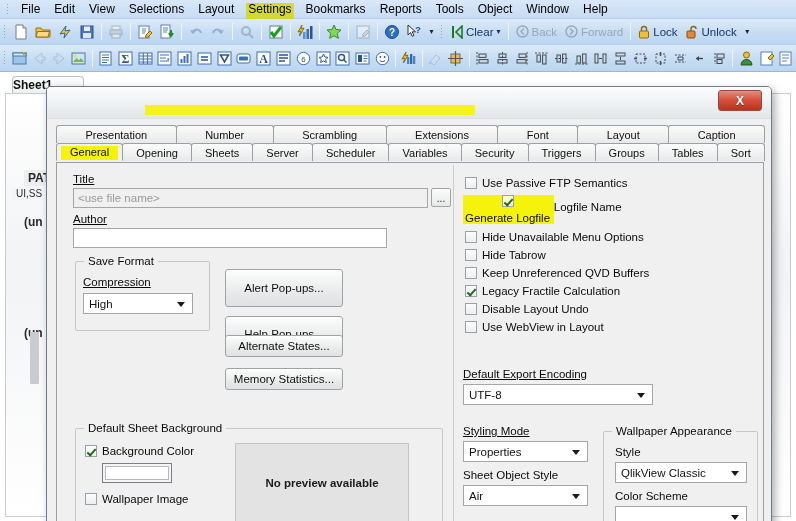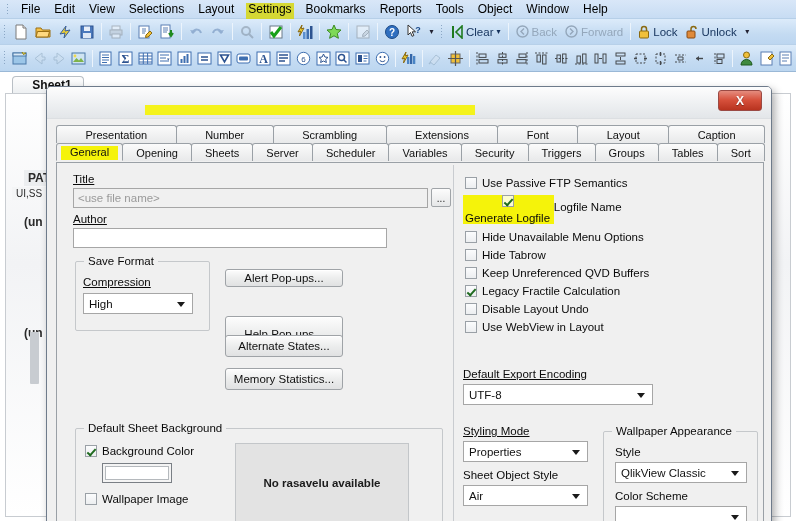--- a/index.html
+++ b/index.html
@@ -85,22 +85,22 @@
     position: absolute; left: 0; top: 72px; width: 796px; height: 449px;
     background: #ffffff;
   }
   .sheet-tab {
     position: absolute; left: 12px; top: 4px;
     min-width: 72px; height: 18px;
     background: linear-gradient(#fdfdfd, #eceff1);
     border: 1px solid #b9bfc5; border-bottom: none;
     border-radius: 4px 4px 0 0;
     font-weight: bold; font-size: 12px; color: #111;
-    padding: 1px 10px 0 18px;
-    text-align: center;
+    padding: 1px 10px 0 0;
+    text-align: left;
   }
   .sheet-body {
     position: absolute; left: 5px; top: 21px; width: 786px; height: 424px;
     background: linear-gradient(#ffffff, #f2f3f5 40%, #ffffff);
     border: 1px solid #c8ccd1;
   }
   .bg-obj {
     position: absolute;
     background: #eceef0;
     color: #2a2a2a;
@@ -832,21 +832,21 @@
         <div class="gtitle">Save Format</div>
       </div>
       <div class="lbl" style="left:26px; top:113px;">
         <u>Compression</u>
       </div>
       <div class="combo" style="left:26px; top:130px; width:110px; height:21px;">
         <span>High</span>
         <span class="arrow"></span>
       </div>
 
-      <div class="btn" style="left:168px; top:106px; width:118px; height:18px;">
+      <div class="btn" style="left:168px; top:106px; width:118px; height:38px;">
         <span>Alert Pop-ups...</span>
       </div>
       <div class="btn" style="left:168px; top:153px; width:118px; height:35px;">
         <span>Help Pop-ups...</span>
       </div>
       <div class="btn" style="left:168px; top:172px; width:118px; height:22px;">
         <span>Alternate States...</span>
       </div>
       <div class="btn" style="left:168px; top:205px; width:118px; height:22px;">
         <span>Memory Statistics...</span>
@@ -860,21 +860,21 @@
         <span>Background Color</span>
       </div>
       <div class="colorpick" style="left:45px; top:300px; width:70px; height:20px;">
         <div class="swatch"></div>
       </div>
       <div class="chk" style="left:28px; top:330px;">
         <div class="box"></div>
         <span>Wallpaper Image</span>
       </div>
       <div class="preview" style="left:178px; top:280px; width:174px; height:80px;">
-        <span>No rasavelu available</span>
+        <span>No preview available</span>
       </div>
 
       <div class="dlg-vsep" style="left:396px; top:2px; height:356px;"></div>
 
       <div class="chk" style="left:408px; top:14px;">
         <div class="box"></div>
         <span>Use Passive FTP Semantics</span>
       </div>
       <div class="chk on hl" style="left:408px; top:32px;flex-direction:column;">
         <div class="hlmark"></div>

